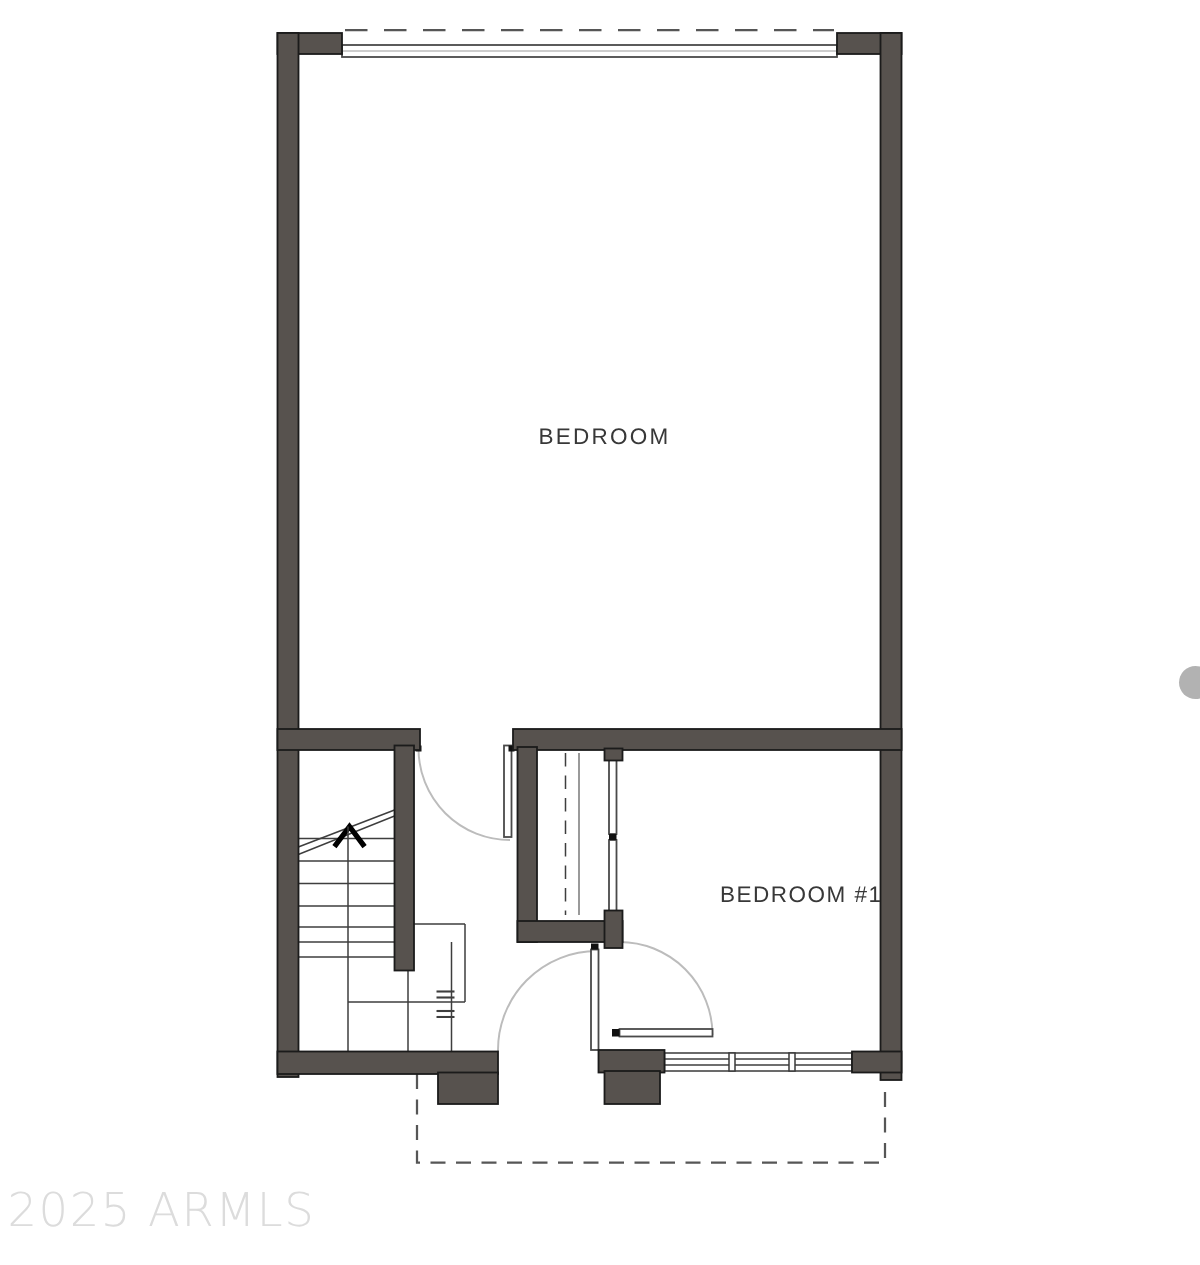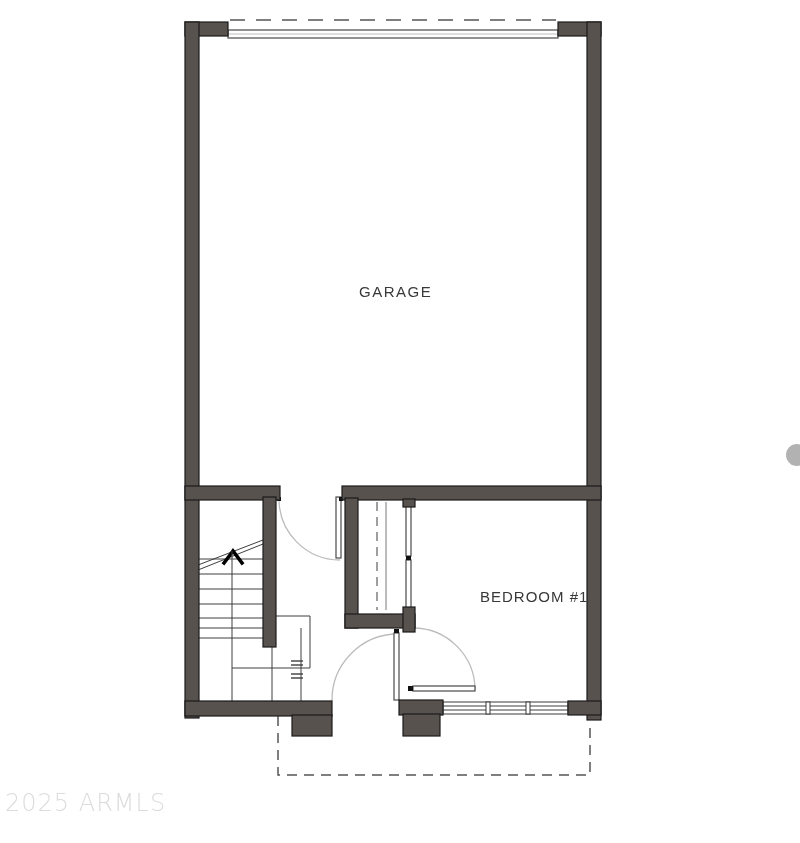--- a/index.html
+++ b/index.html
@@ -17,21 +17,21 @@
   .dashl  {stroke:var(--dash);stroke-width:1.5;fill:none;}
   .nub    {fill:#111111;stroke:none;}
   .winl   {stroke:var(--window_edge);stroke-width:1;fill:#ffffff;}
   .arrow  {stroke:#000000;stroke-width:3.5;fill:none;stroke-linecap:square;}
   .label{
     position:absolute;color:var(--label);font-size:15px;letter-spacing:1.5px;
     font-weight:400;white-space:nowrap;
   }
   .watermark{
     position:absolute;left:5px;top:789px;color:var(--watermark);
-    font-size:24px;letter-spacing:1px;font-weight:200;white-space:nowrap;
+    font-size:31px;letter-spacing:1px;font-weight:200;white-space:nowrap;
     font-family:"DejaVu Sans", sans-serif;
   }
 </style>
 </head>
 <body>
 
 <div class="canvas">
   <svg width="800" height="843" viewBox="0 0 800 843">
 
     <g>
@@ -115,17 +115,17 @@
       <rect class="wall" x="185" y="701" width="147" height="15"></rect>
       <rect class="wall" x="292" y="715" width="40" height="21"></rect>
       <rect class="wall" x="399" y="700" width="44" height="15"></rect>
       <rect class="wall" x="403" y="714" width="37" height="22"></rect>
       <rect class="wall" x="568" y="701" width="33" height="14"></rect>
     </g>
 
     <circle cx="797" cy="455" r="11" fill="var(--dot)"></circle>
   </svg>
 
-  <div class="label" style="left:359px;top:283px;">GARAGE</div>
+  <div class="label" style="left:359px;top:283px;">BEDROOM</div>
   <div class="label" style="left:480px;top:588px;letter-spacing:1px;">BEDROOM #1</div>
 
   <div class="watermark">2025 ARMLS</div>
 </div>
 
 </body></html>

